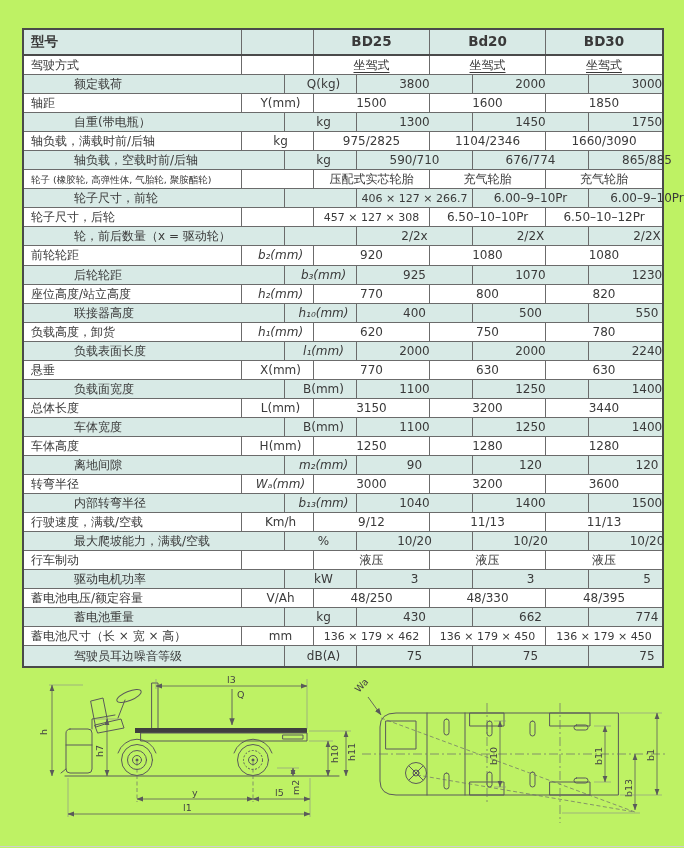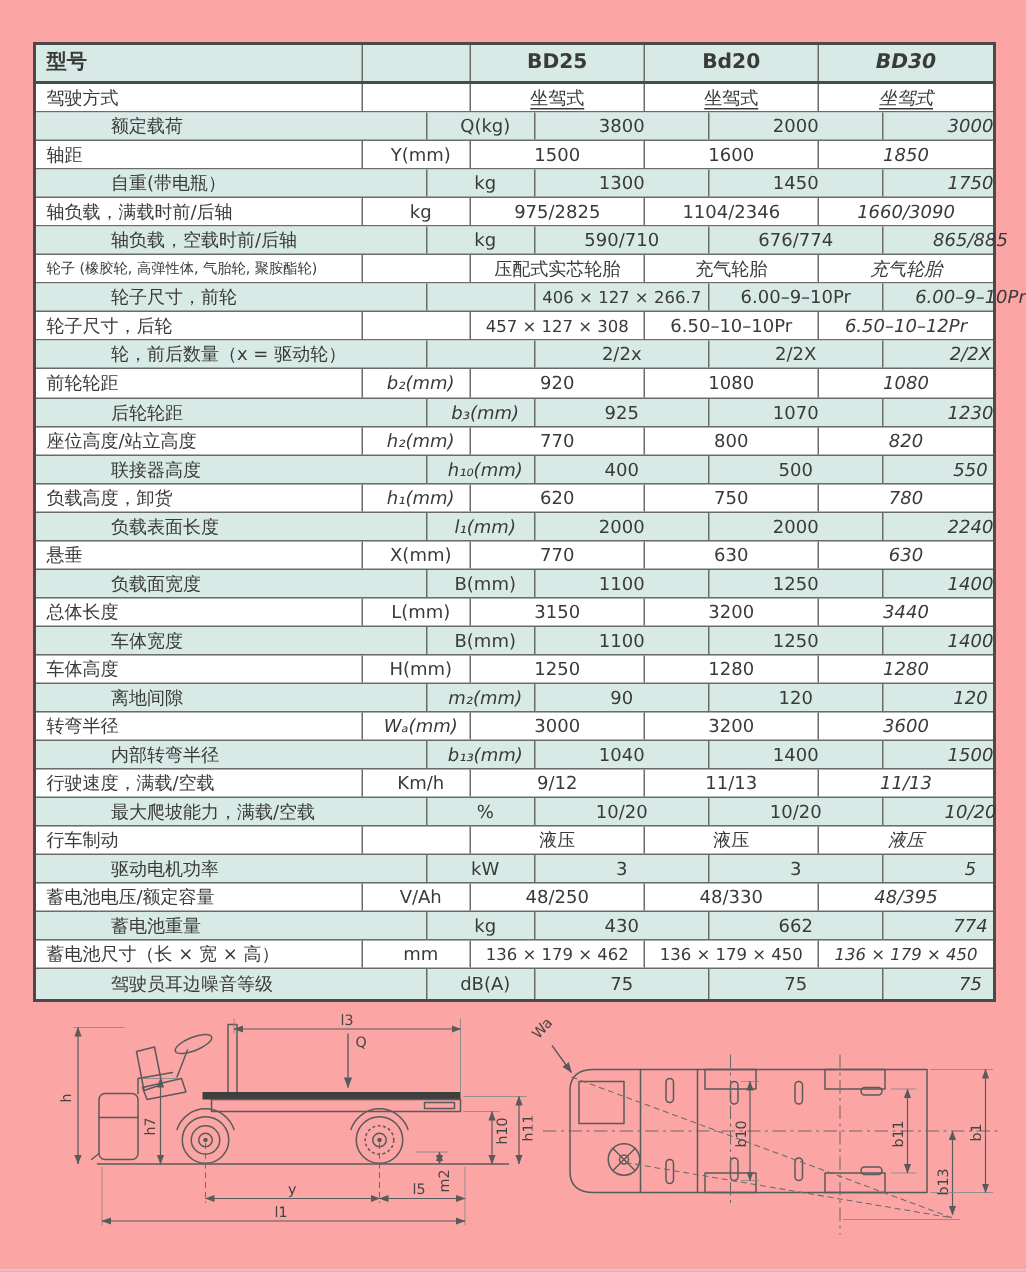--- a/index.html
+++ b/index.html
@@ -4,21 +4,21 @@
 <style>
   * { margin: 0; padding: 0; box-sizing: border-box; }
   html,body { background:#ffffff; }
   body {
     width: 684px; height: 848px;
     font-family: "DejaVu Sans", "Liberation Sans", sans-serif;
     color: var(--text, #3a3a3a);
     position: relative;
     overflow: hidden;
   }
-  .page { position:absolute; inset:0; background:#fca5a5; }
+  .page { position:absolute; inset:0; background:#bef264; }
 
   
   .spec-table {
     position:absolute; left:22px; top:28px;
     width:642px; height:640px;
     border:2px solid var(--table-border,#4a4a4a);
     background:#fff;
     font-size:12px;
   }
   .row {
@@ -35,21 +35,21 @@
     background:var(--row-alt,#d8eae6);
     font-weight:bold;
     font-size:13.5px;
   }
   .cell {
     display:flex; align-items:center;
     border-right:1px solid var(--grid-line,#6b6b6b);
     overflow:hidden; white-space:nowrap;
     line-height:1;
   }
-  .cell:last-child { border-right:none;font-style:italic; }
+  .cell:last-child { border-right:none; }
   .label-cell { padding-left:7px; justify-content:flex-start; }
   .unit-cell  { padding-left:6px; justify-content:center; }
   .value-cell { justify-content:center; }
   .u { text-decoration:underline; text-underline-offset:3px; }
   .dim-sym { font-style:italic; }
   .small  { font-size:11px; }
   .xsmall { font-size:9.5px; }
 
   
   .drawings { position:absolute; left:0; top:670px; width:684px; height:178px; }

